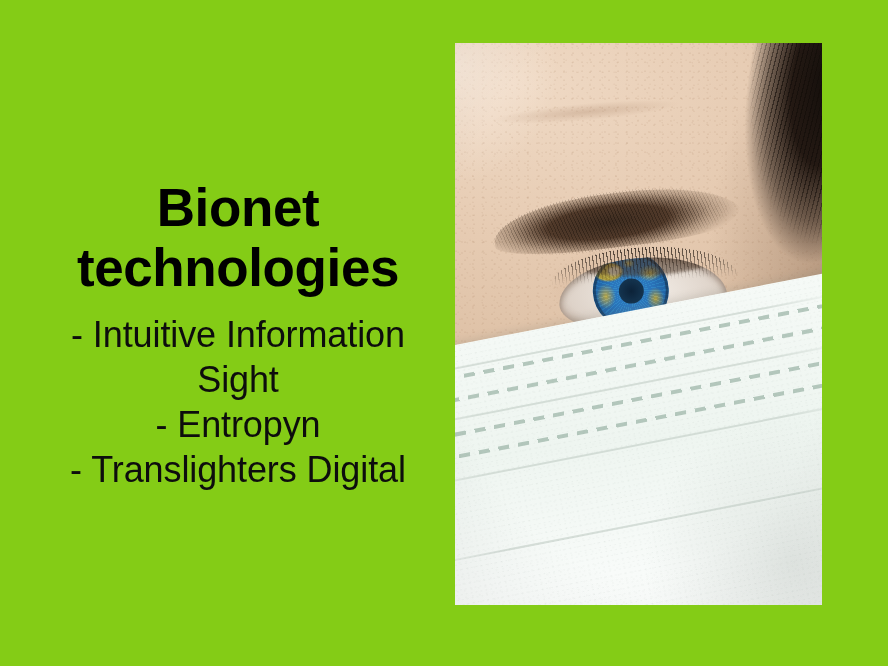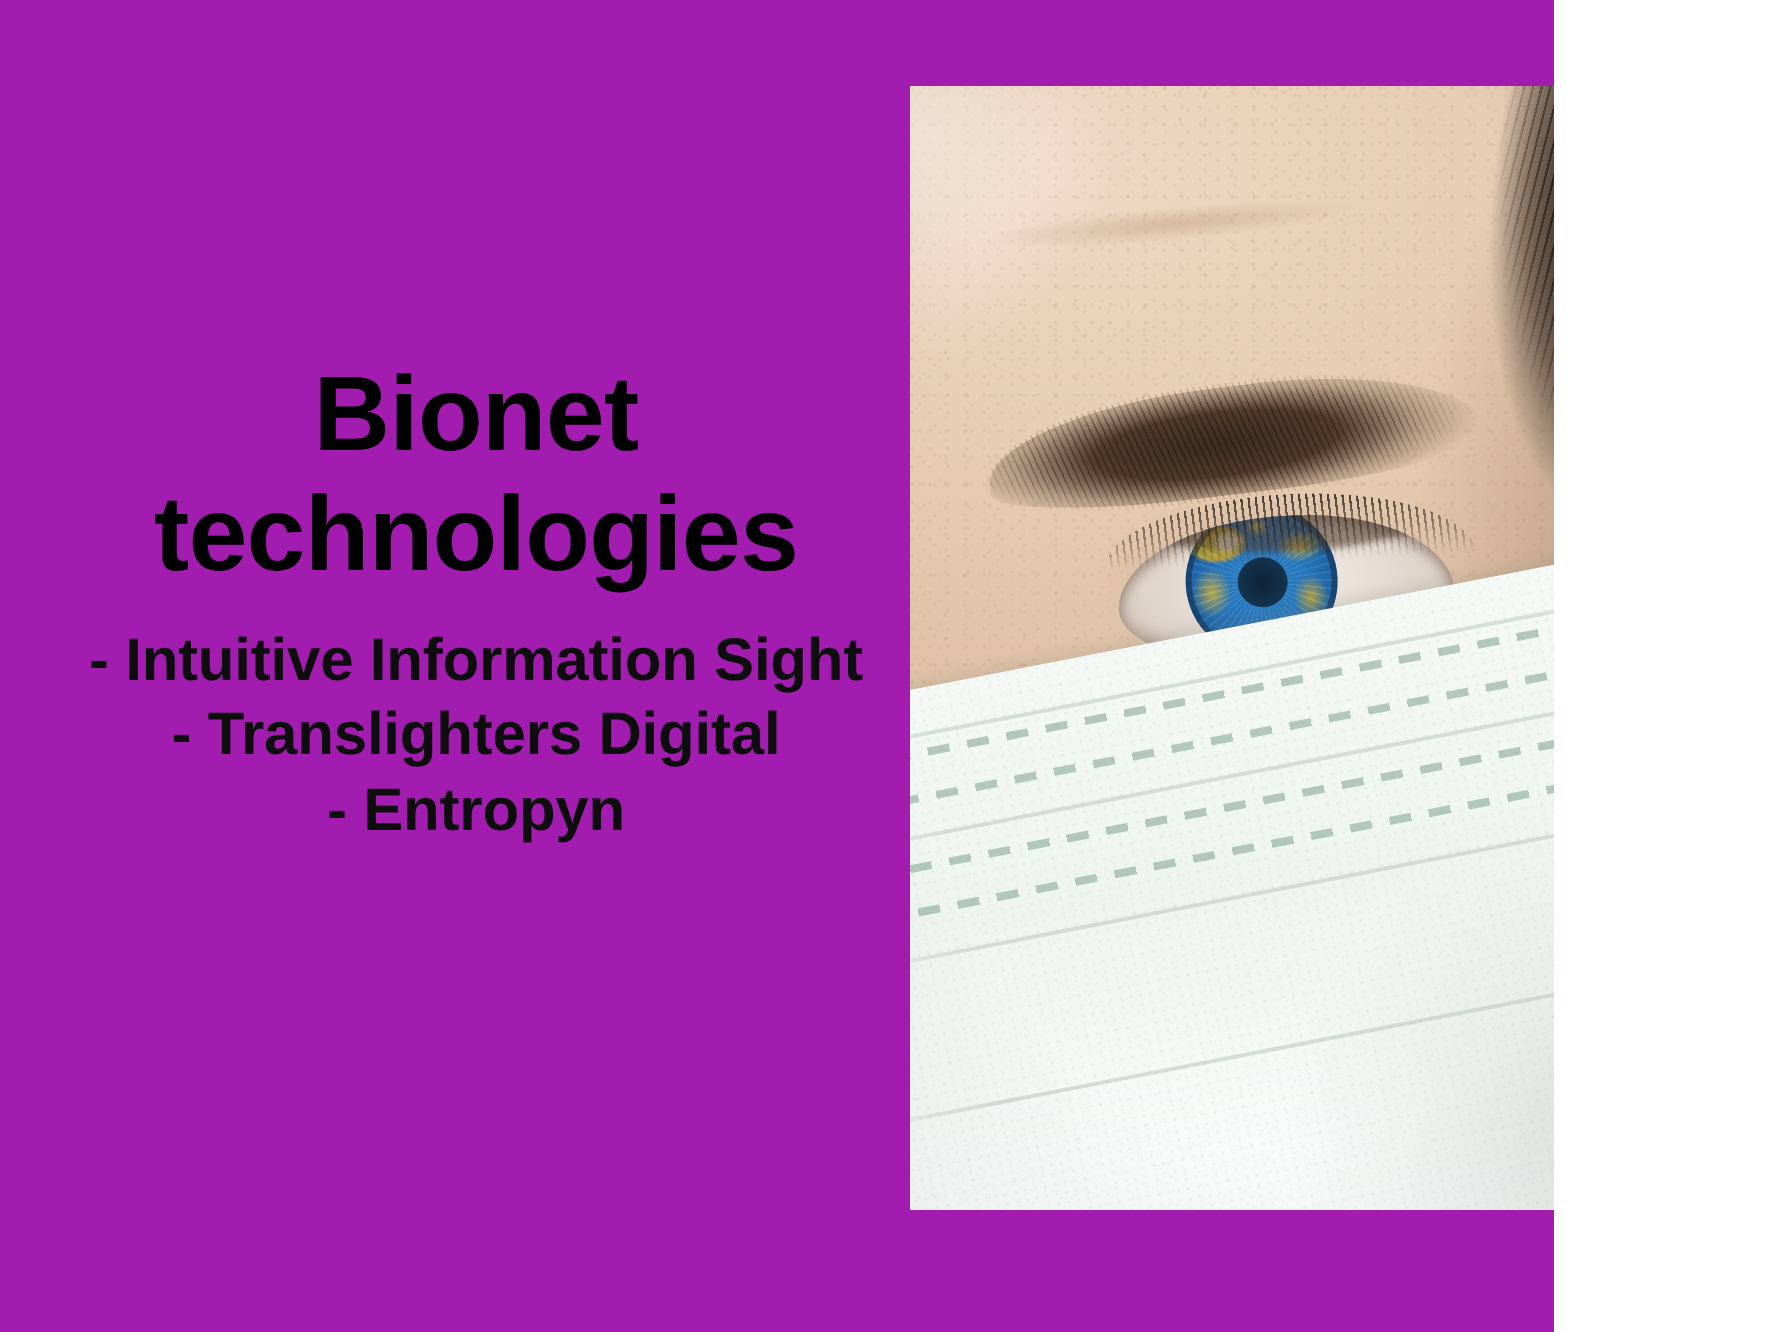--- a/index.html
+++ b/index.html
@@ -6,23 +6,23 @@
   html, body {
     margin: 0;
     padding: 0;
     background: #ffffff;
   }
   body {
     font-family: "Liberation Sans", sans-serif;
   }
   #slide {
     position: relative;
-    width: 777px;
+    width: 888px;
     height: 666px;
-    background: #a21caf;
+    background: #84cc16;
     overflow: hidden;
   }
 
   
   #text-column {
     position: absolute;
     left: 28px;
     top: 178px;
     width: 420px;
     text-align: center;
@@ -35,22 +35,22 @@
     color: #000000;
     margin: 0 0 14px 0;
     padding: 0 34px;
   }
   #bullet-list {
     list-style: none;
     margin: 0;
     padding: 0;
   }
   #bullet-list li {
-    font-size: 30px;
-    font-weight: bold;
+    font-size: 36px;
+    font-weight: normal;
     line-height: 1.25;
     letter-spacing: -0.1px;
     color: #0d0d0d;
     margin: 0;
     padding: 0 8px;
   }
 
   
   #photo {
     position: absolute;
@@ -310,22 +310,22 @@
 </style>
 </head>
 <body>
 
 <div id="slide">
 
   <div id="text-column">
     <h1 id="slide-title">Bionet technologies</h1>
     <ul id="bullet-list">
       <li>- Intuitive Information Sight</li>
+      <li>- Entropyn</li>
       <li>- Translighters Digital</li>
-      <li>- Entropyn</li>
     </ul>
   </div>
 
   <div id="photo" aria-label="Close-up of a man's right eye above a white surgical face mask; the blue iris is overlaid with a world-map globe pattern">
 
     <div class="layer skin-base"></div>
     <div class="layer skin-texture"></div>
     <div class="layer temple-shade"></div>
 
     <div class="hair"></div>

